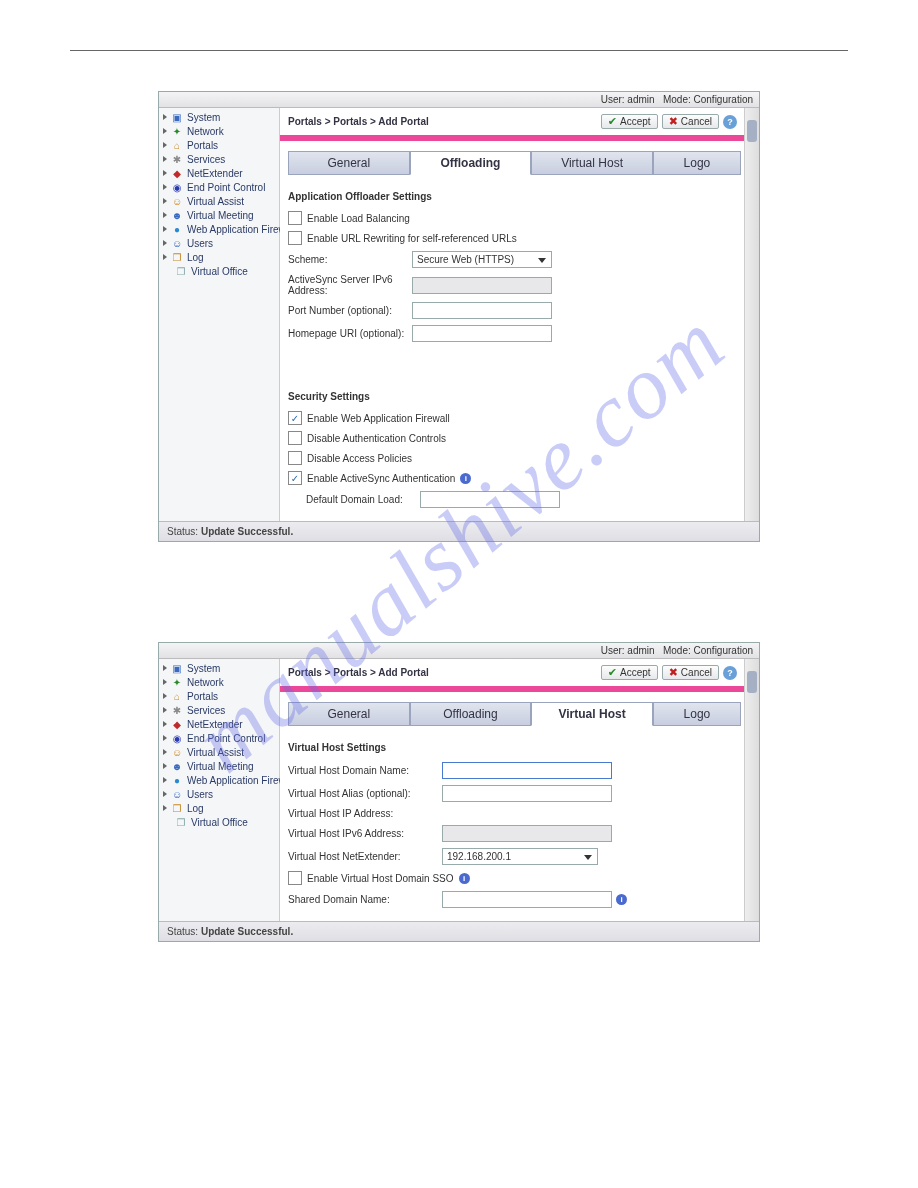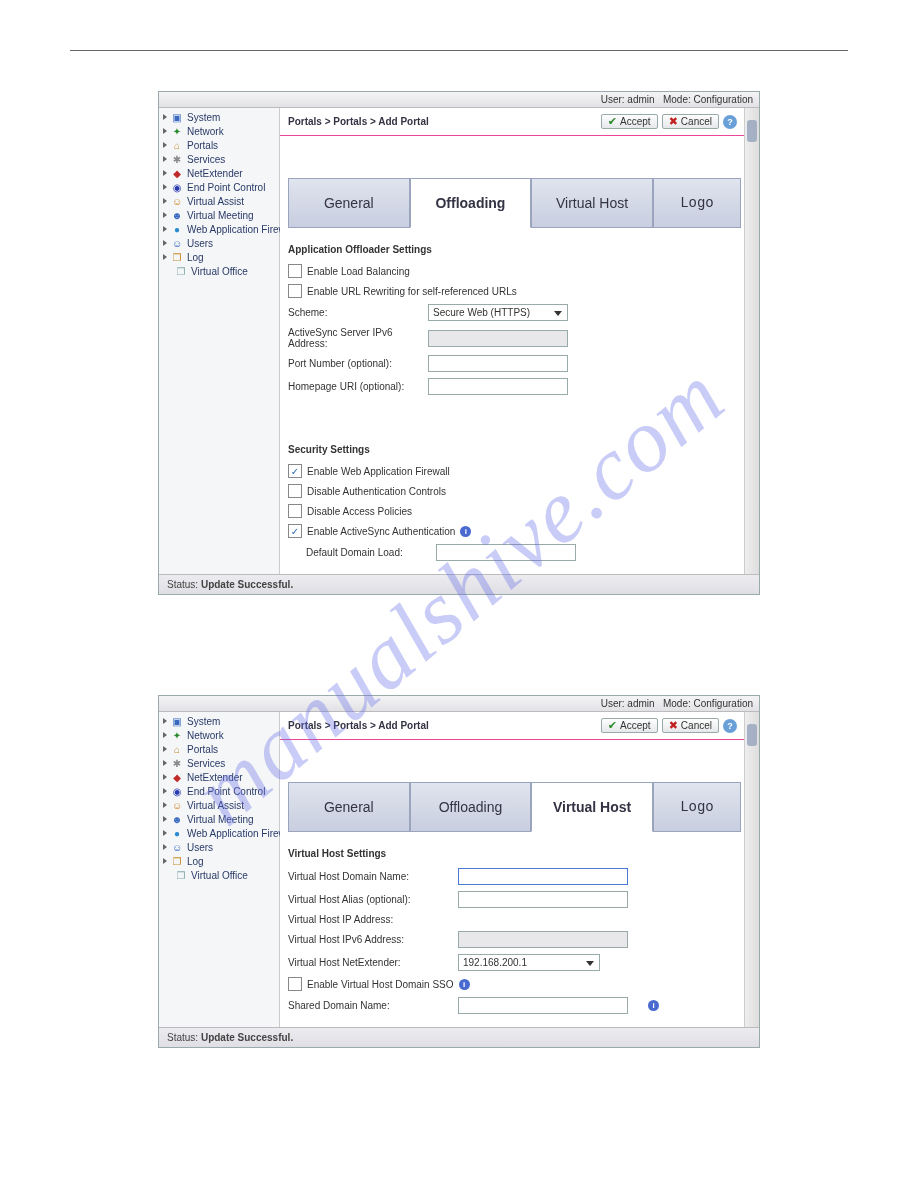--- a/index.html
+++ b/index.html
@@ -95,21 +95,21 @@
     background: linear-gradient(90deg,#eee,#ddd);
     border-left:1px solid #ccc;
   }
   .scroll-thumb {
     position:absolute; left:2px; right:2px; top:12px; height:22px;
     background:#a6b0c4; border-radius:3px;
   }
   .breadcrumb-row {
     display:flex; align-items:center; justify-content:space-between;
     padding: 6px 22px 6px 8px;
-    border-bottom:1px solid #ec4899;
+    border-bottom:6px solid #ec4899;
   }
   .breadcrumb {
     font-weight: bold; font-size:10px; color:#334;
   }
   .btn {
     display:inline-flex; align-items:center; gap:3px;
     border:1px solid #9aa;
     background: linear-gradient(#fdfdfd,#e6e8eb);
     padding: 1px 6px;
     font-size:10px;
@@ -124,49 +124,48 @@
     background:#6aa0d8;color:#fff;align-items:center;justify-content:center;
     font-size:9px; font-weight:bold;
   }
   .tabs {
     display:flex; gap:0; margin:10px 18px 10px 8px;
   }
   .tab {
     flex:1; text-align:center;
     background: linear-gradient(#e0e4ee,#c8cee0);
     border:1px solid #9aa4bc;
-    padding:16px 4px;
-    font-size:14px; color:#334;
+    padding:4px 4px;
+    font-size:12px; color:#334;
     cursor:pointer;
-    margin-top:32px;
   }
   .tab.active {
     background:#fff; border-bottom-color:#fff;
     font-weight:bold;
   }
-  .tab.logo { flex:0.7;font-family:Liberation Mono, monospace; }
+  .tab.logo { flex:0.7; }
   .section-h {
     font-weight:bold; font-size:10px; color:#333;
     padding: 6px 8px 4px 8px;
   }
   .form-area {
     padding: 2px 22px 10px 8px;
   }
   .chk-row {
     display:flex; align-items:center; gap:5px;
     padding: 3px 0;
     font-size:10px;
   }
   .chk {
     width:12px;height:12px;border:1px solid #888;background:#fff;
     display:inline-flex;align-items:center;justify-content:center;
     font-size:10px;color:#2a6ab0;
   }
   .field-row {
-    display:flex; align-items:center; gap:20px;
+    display:flex; align-items:center; gap:4px;
     padding:3px 0;
     font-size:10px;
   }
   .field-row label { width:120px; color:#333; }
   .txt {
     width:140px; height:17px;
     border:1px solid #9aa; background:#fff;
     padding:0 3px;
     font-size:10px; color:#333;
     box-sizing:border-box;
@@ -466,21 +465,21 @@
             </div>
             <div class="field-row">
                 <label style="width:150px">Virtual Host IP Address:</label>
               </div>
             <div class="field-row">
                 <label style="width:150px">Virtual Host IPv6 Address:</label>
               <input class="txt dim" style="width: 170px;" value="">
             </div>
             <div class="field-row">
                 <label style="width:150px">Virtual Host NetExtender:</label>
-              <div class="sel" style="width:142px">
+              <div class="sel" style="width:156px">
                   <span>192.168.200.1</span>
                 </div>
             </div>
             <div class="chk-row">
                 <span class="chk"></span>
                 <span>Enable Virtual Host Domain SSO</span> 
                 <span class="info-i">i</span>
               </div>
             <div class="field-row">
                 <label style="width:150px">Shared Domain Name:</label>

